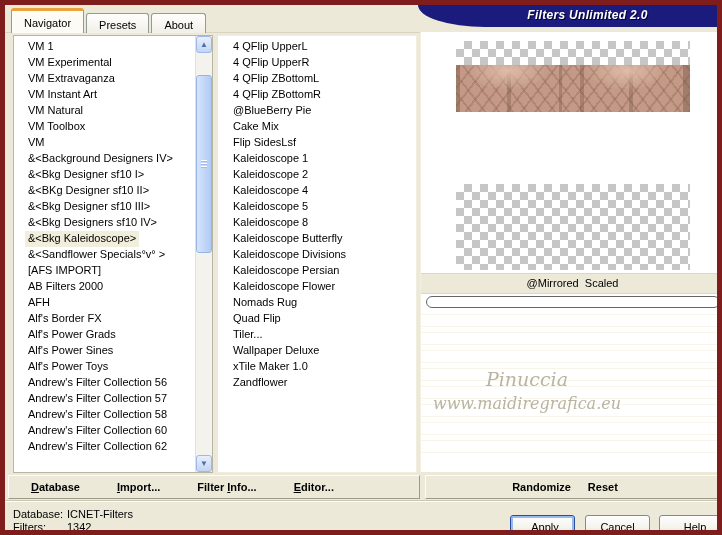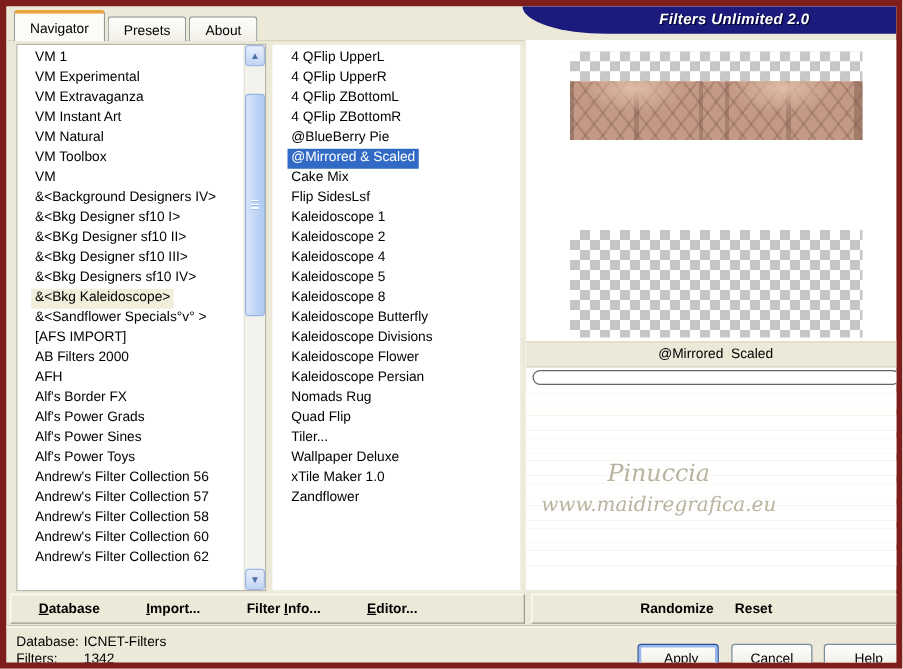--- a/index.html
+++ b/index.html
@@ -192,32 +192,31 @@
   </div>
 
   <div class="listbox mid">
     <div class="list-items">
 
     <div class="list-item">4 QFlip UpperL</div>
         <div class="list-item">4 QFlip UpperR</div>
         <div class="list-item">4 QFlip ZBottomL</div>
         <div class="list-item">4 QFlip ZBottomR</div>
         <div class="list-item">@BlueBerry Pie</div>
-        <div class="list-item selected">@Mirrored &amp; Scaled</div>
         <div class="list-item">Cake Mix</div>
         <div class="list-item">Flip SidesLsf</div>
         <div class="list-item">Kaleidoscope 1</div>
         <div class="list-item">Kaleidoscope 2</div>
         <div class="list-item">Kaleidoscope 4</div>
         <div class="list-item">Kaleidoscope 5</div>
         <div class="list-item">Kaleidoscope 8</div>
         <div class="list-item">Kaleidoscope Butterfly</div>
         <div class="list-item">Kaleidoscope Divisions</div>
+        <div class="list-item">Kaleidoscope Persian</div>
         <div class="list-item">Kaleidoscope Flower</div>
-        <div class="list-item">Kaleidoscope Persian</div>
         <div class="list-item">Nomads Rug</div>
         <div class="list-item">Quad Flip</div>
         <div class="list-item">Tiler...</div>
         <div class="list-item">Wallpaper Deluxe</div>
         <div class="list-item">xTile Maker 1.0</div>
         <div class="list-item">Zandflower</div>
       </div>
   </div>
 
   <div class="preview-panel">

